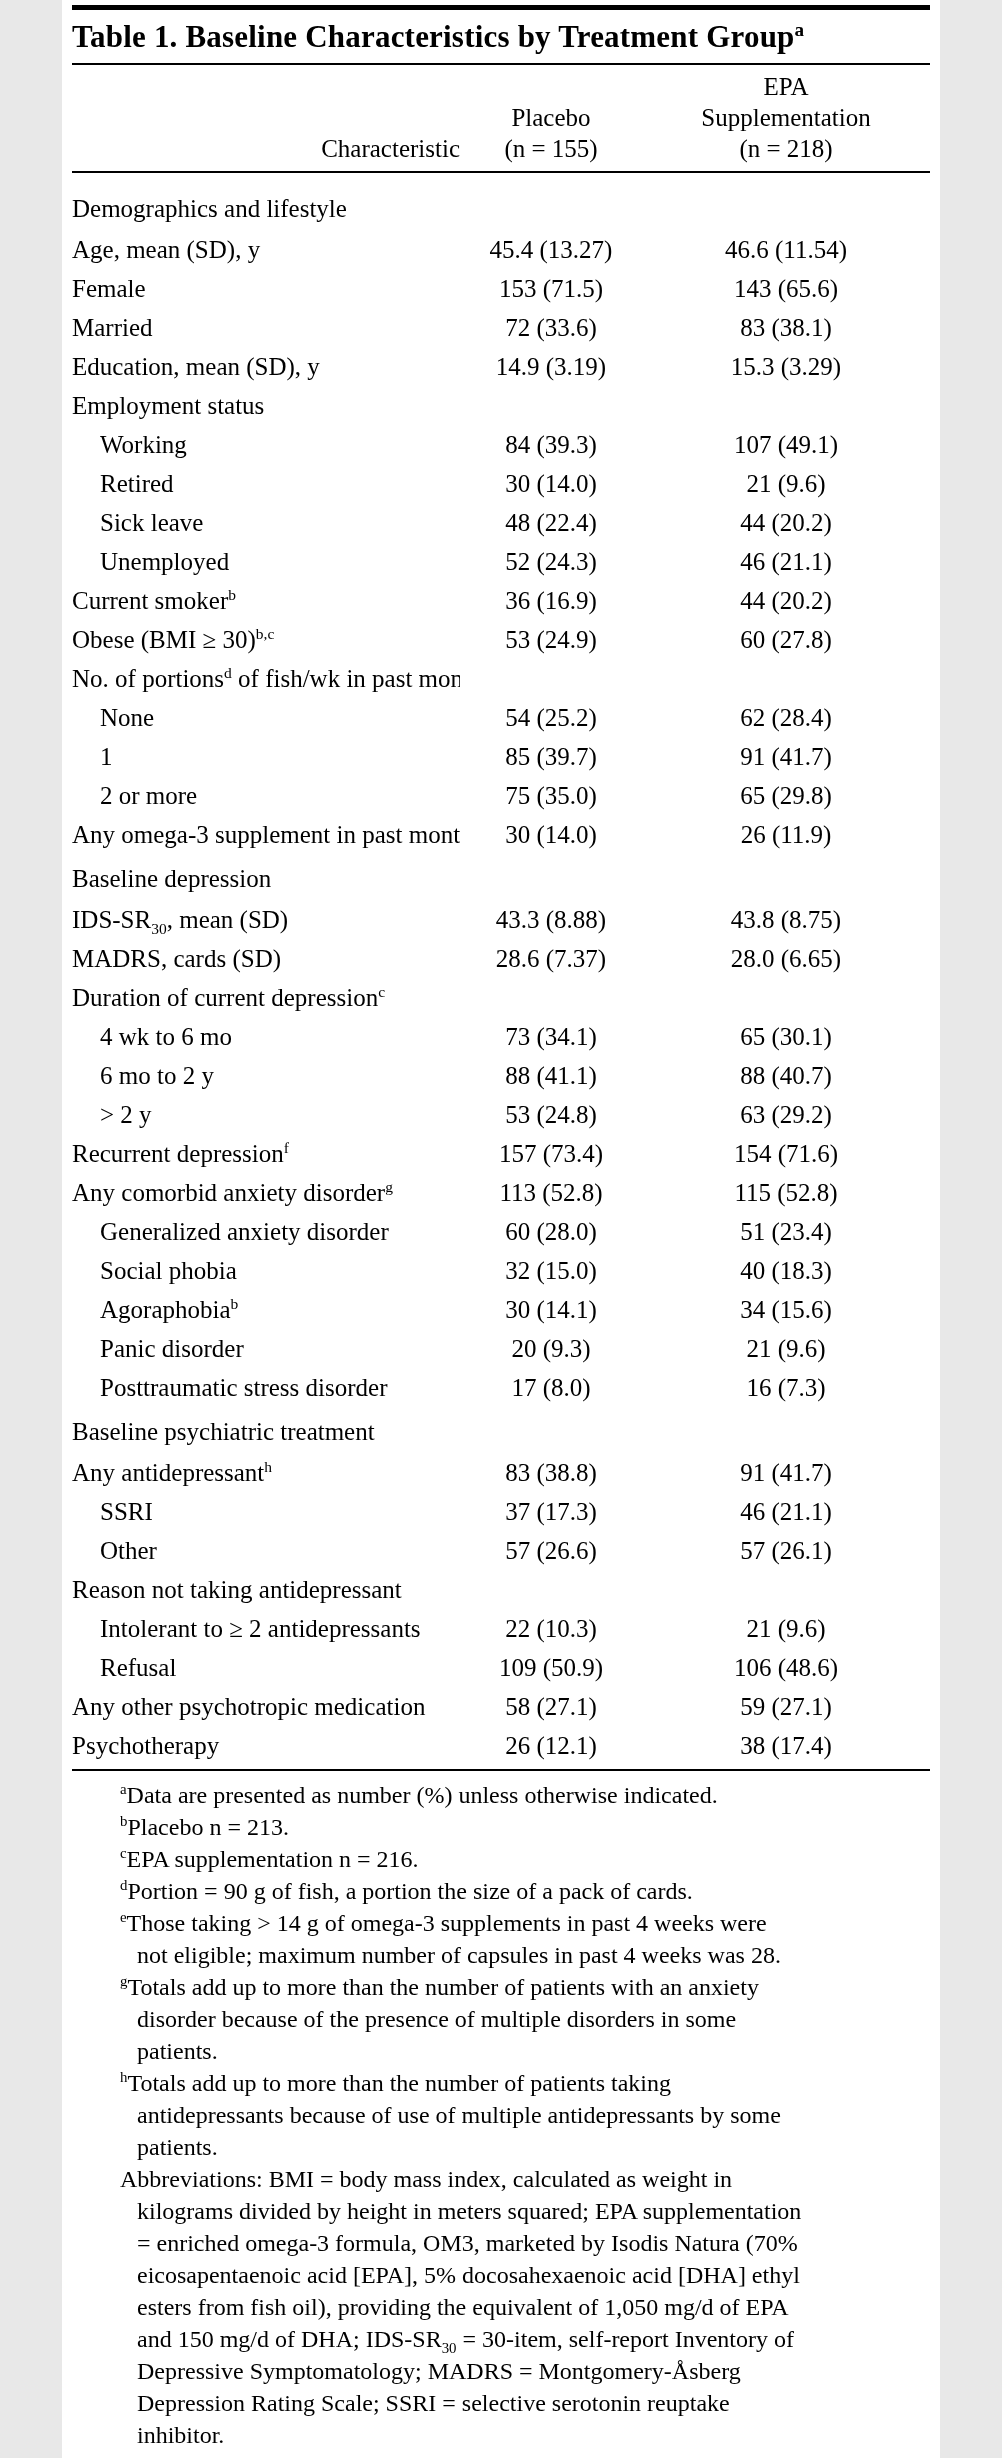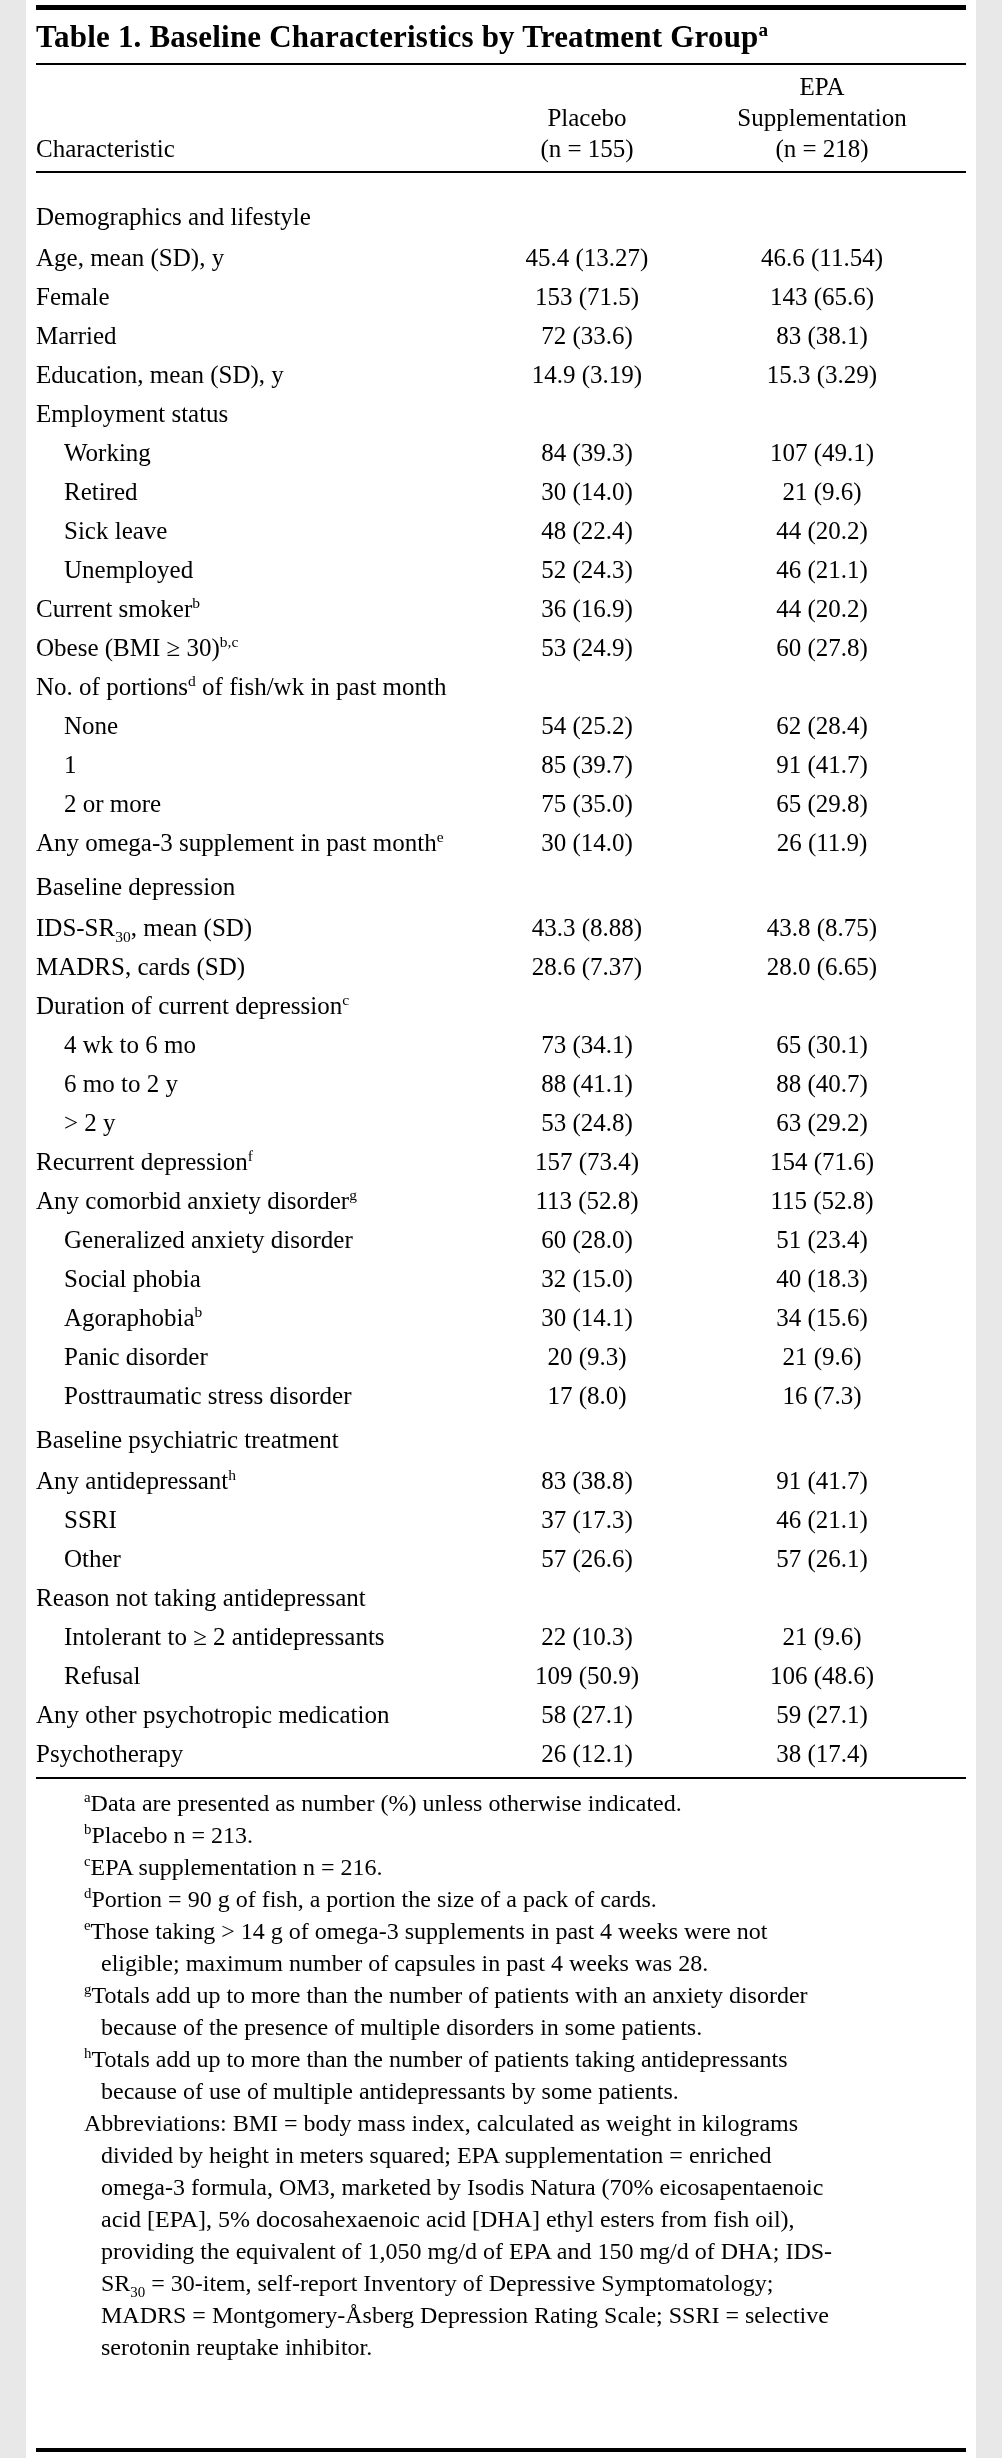--- a/index.html
+++ b/index.html
@@ -1,17 +1,17 @@
 <!DOCTYPE html>
 <html><head>
 <meta charset="utf-8">
 <style>
   html, body { margin: 0; padding: 0; background: #e8e8e8; }
   .page {
-    width: 950px;
+    width: 878px;
     height: 2458px;
     box-sizing: border-box;
     margin: 0 auto;
     background: #ffffff;
     color: #000000;
     font-family: "Liberation Serif", "DejaVu Serif", serif;
     padding: 5px 10px 6px 10px;
     display: flex;
     flex-direction: column;
     overflow: hidden;
@@ -30,24 +30,24 @@
   .title sup { font-weight: bold; }
 
   .header {
     display: grid;
     grid-template-columns: 1fr 182px 288px;
     align-items: end;
     font-size: 25px;
     line-height: 31px;
     padding: 6px 0 7px 0;
   }
-  .h-char { text-align: left; }
+  .h-char { text-align: right; }
   .h-val { text-align: center; }
 
-  .tbody { font-size: 25px; padding: 19px 0 4px 0; }
+  .tbody { font-size: 25px; padding: 11px 0 4px 0; }
   .row {
     display: grid;
     grid-template-columns: 1fr 182px 288px;
     line-height: 39px;
   }
   .row.section { margin-top: 5px; margin-bottom: 2px; }
   .cell.char { text-align: left; white-space: nowrap; overflow: hidden; }
   .cell.char.indent-1 { padding-left: 28px; }
   .cell.val { text-align: center; white-space: nowrap; }
 

